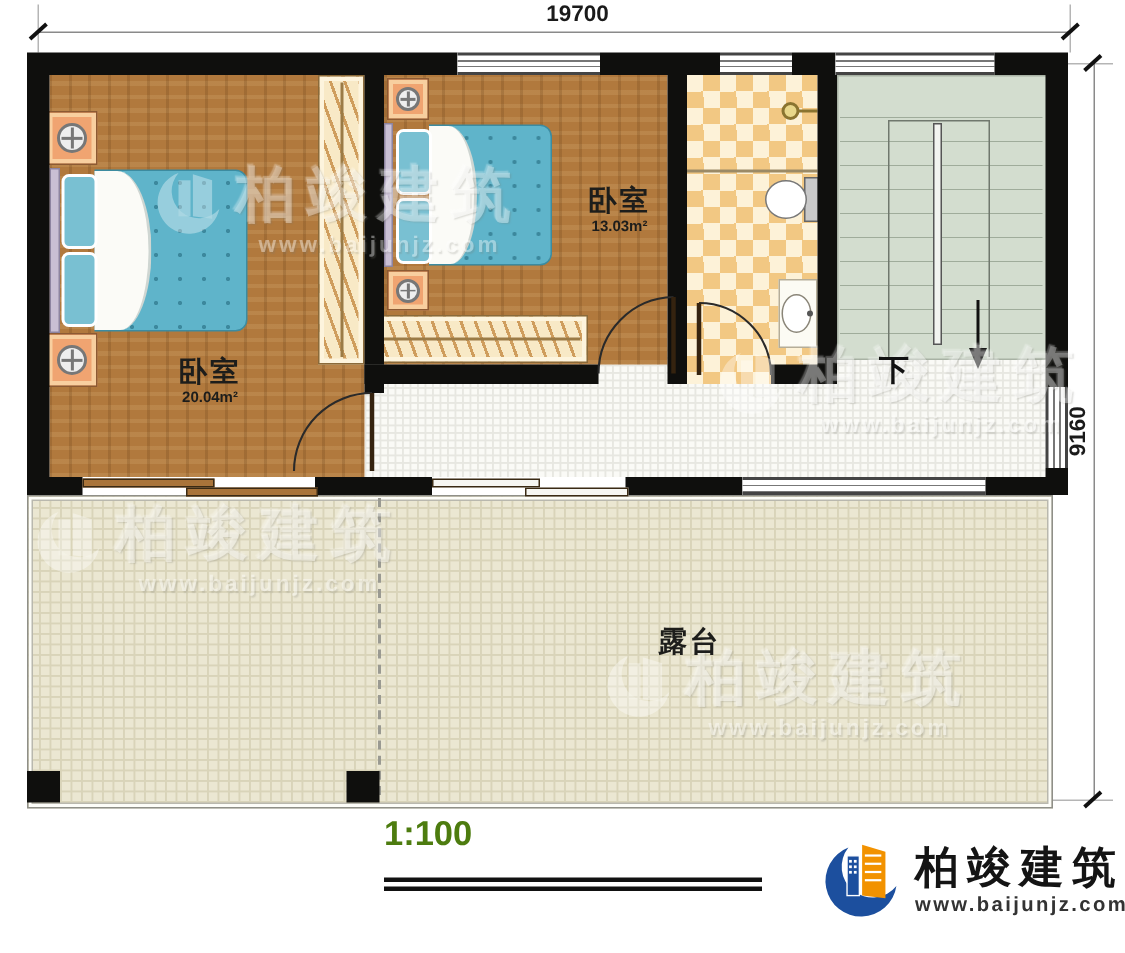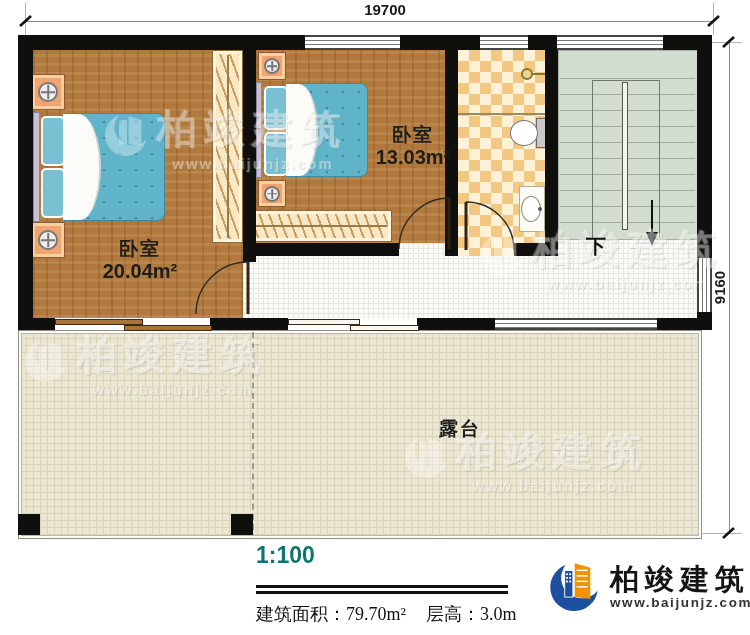--- a/index.html
+++ b/index.html
@@ -63,39 +63,39 @@
   .sinkunit{background:#fcfbf4;border:1px solid #b5ad98;box-sizing:border-box;z-index:3;}
   .basin{background:#fff;border:1.5px solid #8a8578;border-radius:50%;box-sizing:border-box;z-index:4;}
   .tap{background:#555;border-radius:50%;z-index:5;}
   
   .stairhole{border:1px solid #70786e;border-bottom:none;box-sizing:border-box;z-index:2;}
   .stairrail{background:#f2f4f0;border:1px solid #555;box-sizing:border-box;z-index:3;}
   
   .rlabel{display:flex;flex-direction:column;align-items:center;justify-content:center;
     color:#1d1d1b;z-index:12;line-height:1.15;white-space:nowrap;}
   .rlabel .cn{font-size:19px;font-weight:bold;letter-spacing:2px;}
-  .rlabel .ar{font-size:20px;font-weight:bold;}
+  .rlabel .ar{font-size:10px;font-weight:bold;}
   .downlbl{font-size:20px;font-weight:bold;color:#111;z-index:12;}
   
   .overlay{position:absolute;left:0;top:0;z-index:9;pointer-events:none;}
   .arc{fill:none;stroke:#2a2a2a;stroke-width:1.4;}
   .leaf{stroke:#35230f;stroke-width:3;}
   .tickline{stroke:#111;stroke-width:2.6;}
   .arrowline{stroke:#111;stroke-width:2;}
   
   .wm{display:flex;align-items:center;gap:6px;z-index:11;pointer-events:none;opacity:.5;}
   .wm .wmtxt{display:flex;flex-direction:column;align-items:center;}
   .wm .wmcn{font-size:40px;font-weight:bold;letter-spacing:8px;color:rgba(255,255,255,.75);
     text-shadow:1px 1px 1px rgba(120,120,110,.45),-1px -1px 1px rgba(255,255,255,.6);white-space:nowrap;}
   .wm .wmurl{font-size:15px;font-weight:bold;letter-spacing:2px;color:rgba(255,255,255,.8);
     text-shadow:1px 1px 1px rgba(120,120,110,.45);white-space:nowrap;margin-top:-2px;}
   
   .titlerow{display:flex;align-items:flex-end;gap:16px;z-index:12;}
   .title-cn{font-size:36px;font-weight:bold;color:#111;letter-spacing:5px;white-space:nowrap;}
-  .title-scale{font-size:23px;font-weight:bold;color:#0f766e;padding-bottom:3px;}
+  .title-scale{font-size:23px;font-weight:bold;color:#4d7c0f;padding-bottom:3px;}
   .underline2{border-top:3px solid #111;border-bottom:3px solid #111;height:3px;z-index:12;}
   .inforow{display:flex;gap:20px;font-family:"Liberation Serif","DejaVu Serif",serif;
     font-size:18px;color:#111;z-index:12;white-space:nowrap;}
   
   .logo{display:flex;align-items:center;gap:6px;z-index:12;}
   .logotxt{display:flex;flex-direction:column;}
   .logoname{font-size:29px;font-weight:bold;color:#141414;letter-spacing:6px;white-space:nowrap;line-height:1.05;}
   .logourl{font-size:13.5px;font-weight:bold;color:#333;letter-spacing:1.6px;white-space:nowrap;}
 </style>
 </head>
@@ -268,24 +268,20 @@
   </div>
   <div class="abs rlabel" style="left:418px;top:418px;width:84px;">
     <span class="cn">露台</span>
   </div>
   <div class="abs downlbl" style="left:586px;top:233px;">下</div>
 
   <div class="abs titlerow" style="left:256px;top:542px;">
     <span class="title-scale">1:100</span>
   </div>
   <div class="abs underline2" style="left:256px;top:585px;width:252px;"></div>
-  <div class="abs inforow" style="left:256px;top:602px;">
-    <span>建筑面积：79.70m²</span>
-    <span>层高：3.0m</span>
-  </div>
 
   <div class="abs logo" style="left:540px;top:556px;">
     <svg width="64" height="62" viewBox="0 0 70 66">
       <path d="M28 9 A26 26 0 1 0 63 37 A21 21 0 0 1 28 9 Z" fill="#1c4f9e"></path>
       <rect x="27" y="15" width="9" height="29" fill="#1c4f9e" stroke="#fff" stroke-width="1"></rect>
       <rect x="28.5" y="18" width="2" height="2" fill="#fff"></rect>
         <rect x="32" y="18" width="2" height="2" fill="#fff"></rect>
       <rect x="28.5" y="22" width="2" height="2" fill="#fff"></rect>
         <rect x="32" y="22" width="2" height="2" fill="#fff"></rect>
       <rect x="28.5" y="26" width="2" height="2" fill="#fff"></rect>

